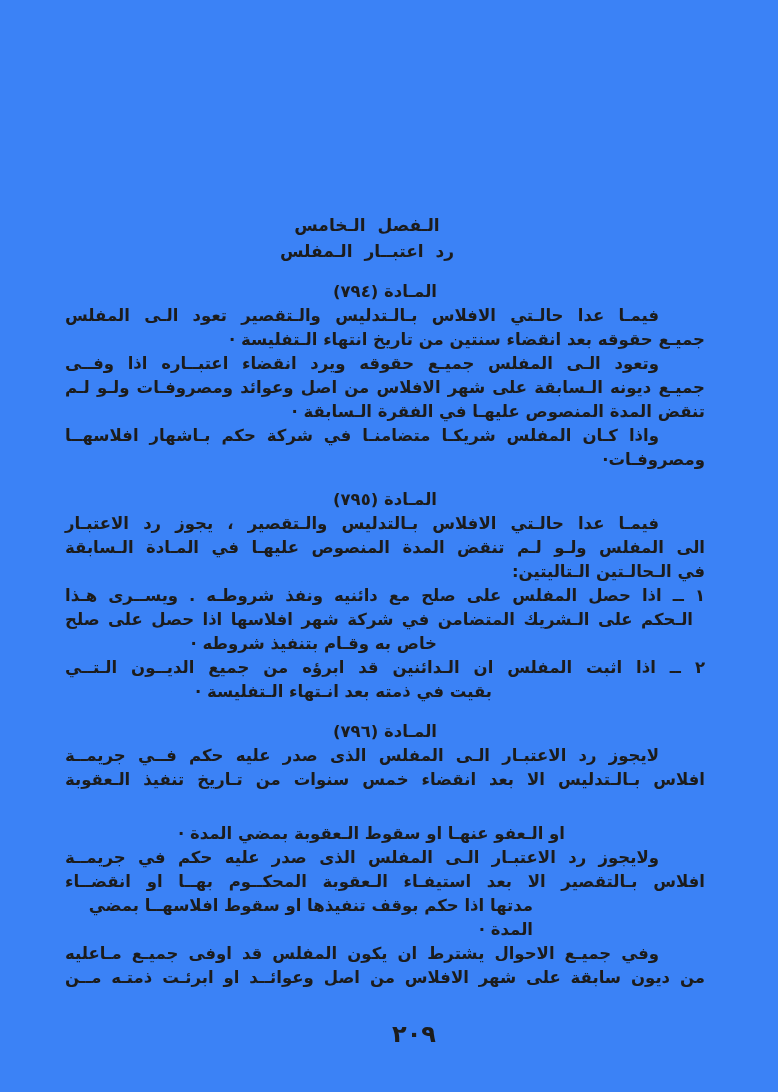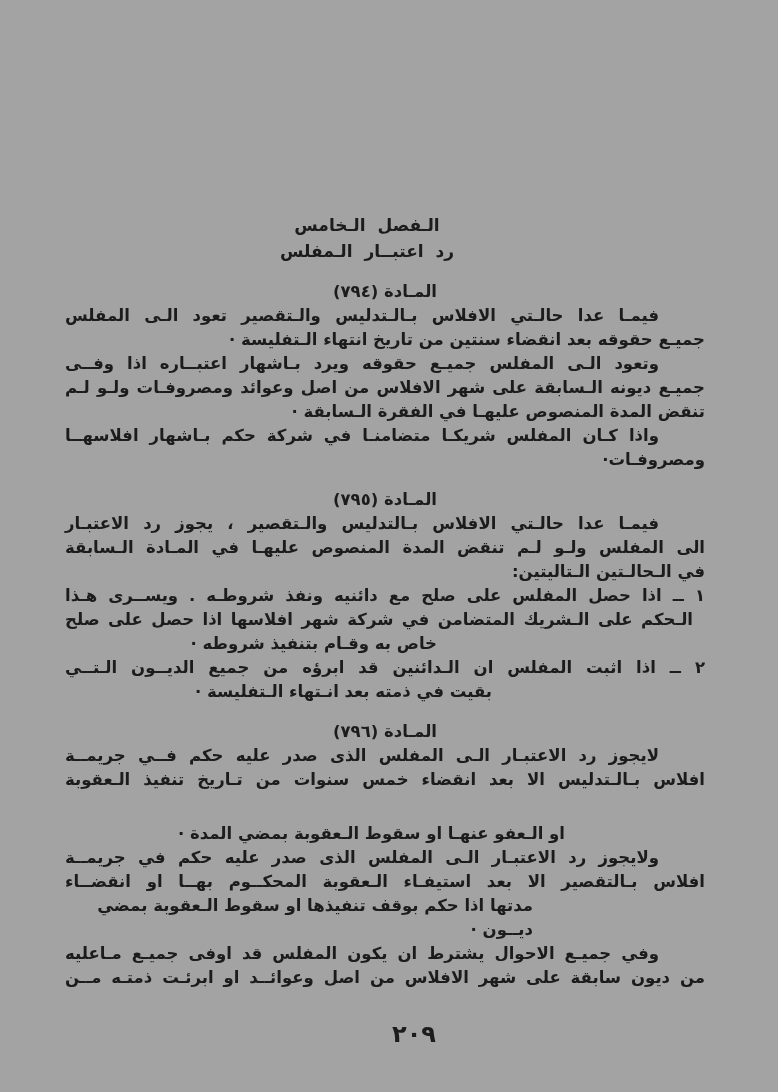--- a/index.html
+++ b/index.html
@@ -59,32 +59,32 @@
     left: 392px;
     direction: rtl;
     font-weight: bold;
     font-size: 24px;
     letter-spacing: 3px;
   }
 </style>
 </head>
 <body>
 
-<div class="page" style="background: #a3a3a3; color: rgb(28, 28, 28); text-decoration: underline;">
+<div class="page" style="background: #3b82f6; color: rgb(28, 28, 28); text-decoration: underline;">
   <div class="content">
     <div class="chapter">
       <div class="chapter-line">الـفصل الـخامس</div>
       <div class="chapter-line">رد اعتبــار الـمفلس</div>
     </div>
     <div id="articles">
         <section class="article">
           <div class="art-heading">المـادة (٧٩٤)</div>
           <div class="line l-justify ind-open">فيمـا عدا حالـتي الافلاس بـالـتدليس والـتقصير تعود الـى المفلس</div>
           <div class="line l-right">جميـع حقوقه بعد انقضاء سنتين من تاريخ انتهاء الـتفليسة ·</div>
-          <div class="line l-justify ind-open">وتعود الـى المفلس جميـع حقوقه ويرد بـاشهار اعتبــاره اذا وفــى</div>
+          <div class="line l-justify ind-open">وتعود الـى المفلس جميـع حقوقه ويرد انقضاء اعتبــاره اذا وفــى</div>
           <div class="line l-justify">جميـع ديونه الـسابقة على شهر الافلاس من اصل وعوائد ومصروفـات ولـو لـم</div>
           <div class="line l-right">تنقض المدة المنصوص عليهـا في الفقرة الـسابقة ·</div>
           <div class="line l-justify ind-open">واذا كـان المفلس شريكـا متضامنـا في شركة حكم بـاشهار افلاسهــا</div>
           <div class="line l-left">ومصروفـات·</div>
         </section>
         <section class="article">
           <div class="art-heading">المـادة (٧٩٥)</div>
           <div class="line l-justify ind-open">فيمـا عدا حالـتي الافلاس بـالتدليس والـتقصير ، يجوز رد الاعتبـار</div>
           <div class="line l-justify">الى المفلس ولـو لـم تنقض المدة المنصوص عليهـا في المـادة الـسابقة</div>
           <div class="line l-right">في الـحالـتين الـتاليتين:</div>
@@ -94,20 +94,20 @@
           <div class="line l-justify">٢ ــ اذا اثبت المفلس ان الـدائنين قد ابرؤه من جميع الديــون الـتــي</div>
           <div class="line l-right ind-deep">بقيت في ذمته بعد انـتهاء الـتفليسة ·</div>
         </section>
         <section class="article">
           <div class="art-heading">المـادة (٧٩٦)</div>
           <div class="line l-justify ind-open">لايجوز رد الاعتبـار الـى المفلس الذى صدر عليه حكم فــي جريمــة</div>
           <div class="line l-justify">افلاس بـالـتدليس الا بعد انقضاء خمس سنوات من تـاريخ تنفيذ الـعقوبة</div>
           <div class="line l-right ind-mid">او الـعفو عنهـا او سقوط الـعقوبة بمضي المدة ·</div>
           <div class="line l-justify ind-open">ولايجوز رد الاعتبـار الـى المفلس الذى صدر عليه حكم في جريمــة</div>
           <div class="line l-justify">افلاس بـالتقصير الا بعد استيفـاء الـعقوبة المحكــوم بهــا او انقضــاء</div>
-          <div class="line l-right ind-mid2">مدتها اذا حكم بوقف تنفيذها او سقوط الـعقوبة بمضي ديــون ·</div>
+          <div class="line l-right ind-mid2">مدتها اذا حكم بوقف تنفيذها او سقوط افلاسهــا بمضي المدة ·</div>
           <div class="line l-justify ind-open">وفي جميـع الاحوال يشترط ان يكون المفلس قد اوفى جميـع مـاعليه</div>
           <div class="line l-justify">من ديون سابقة على شهر الافلاس من اصل وعوائــد او ابرئـت ذمتـه مــن</div>
         </section>
       </div>
   </div>
   <div class="page-number">٢٠٩</div>
 </div>
 
 </body></html>

